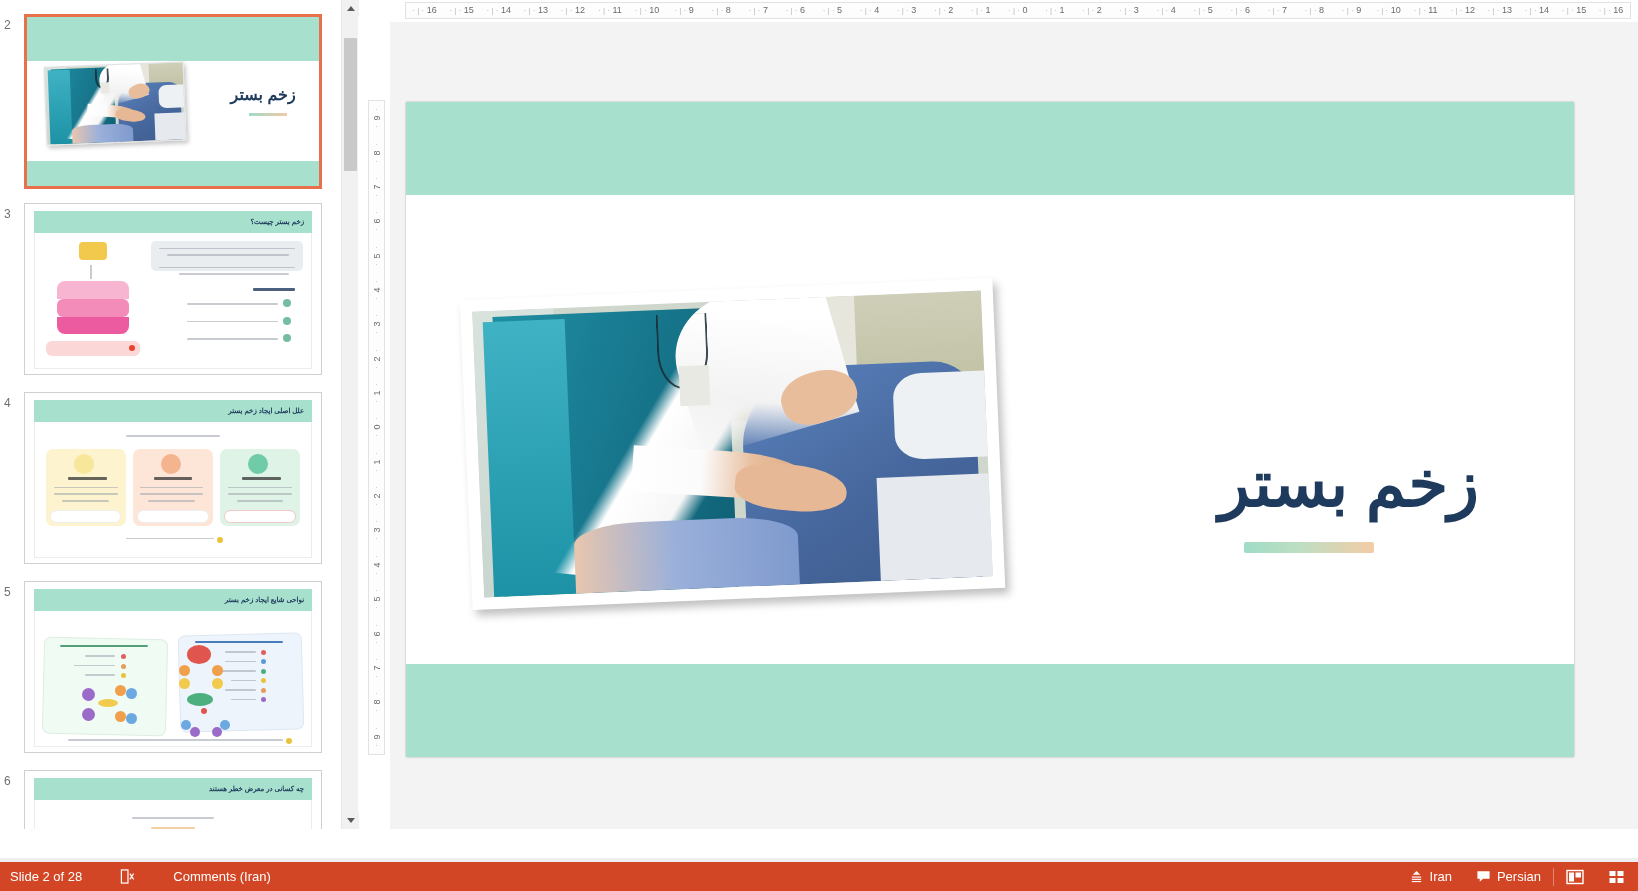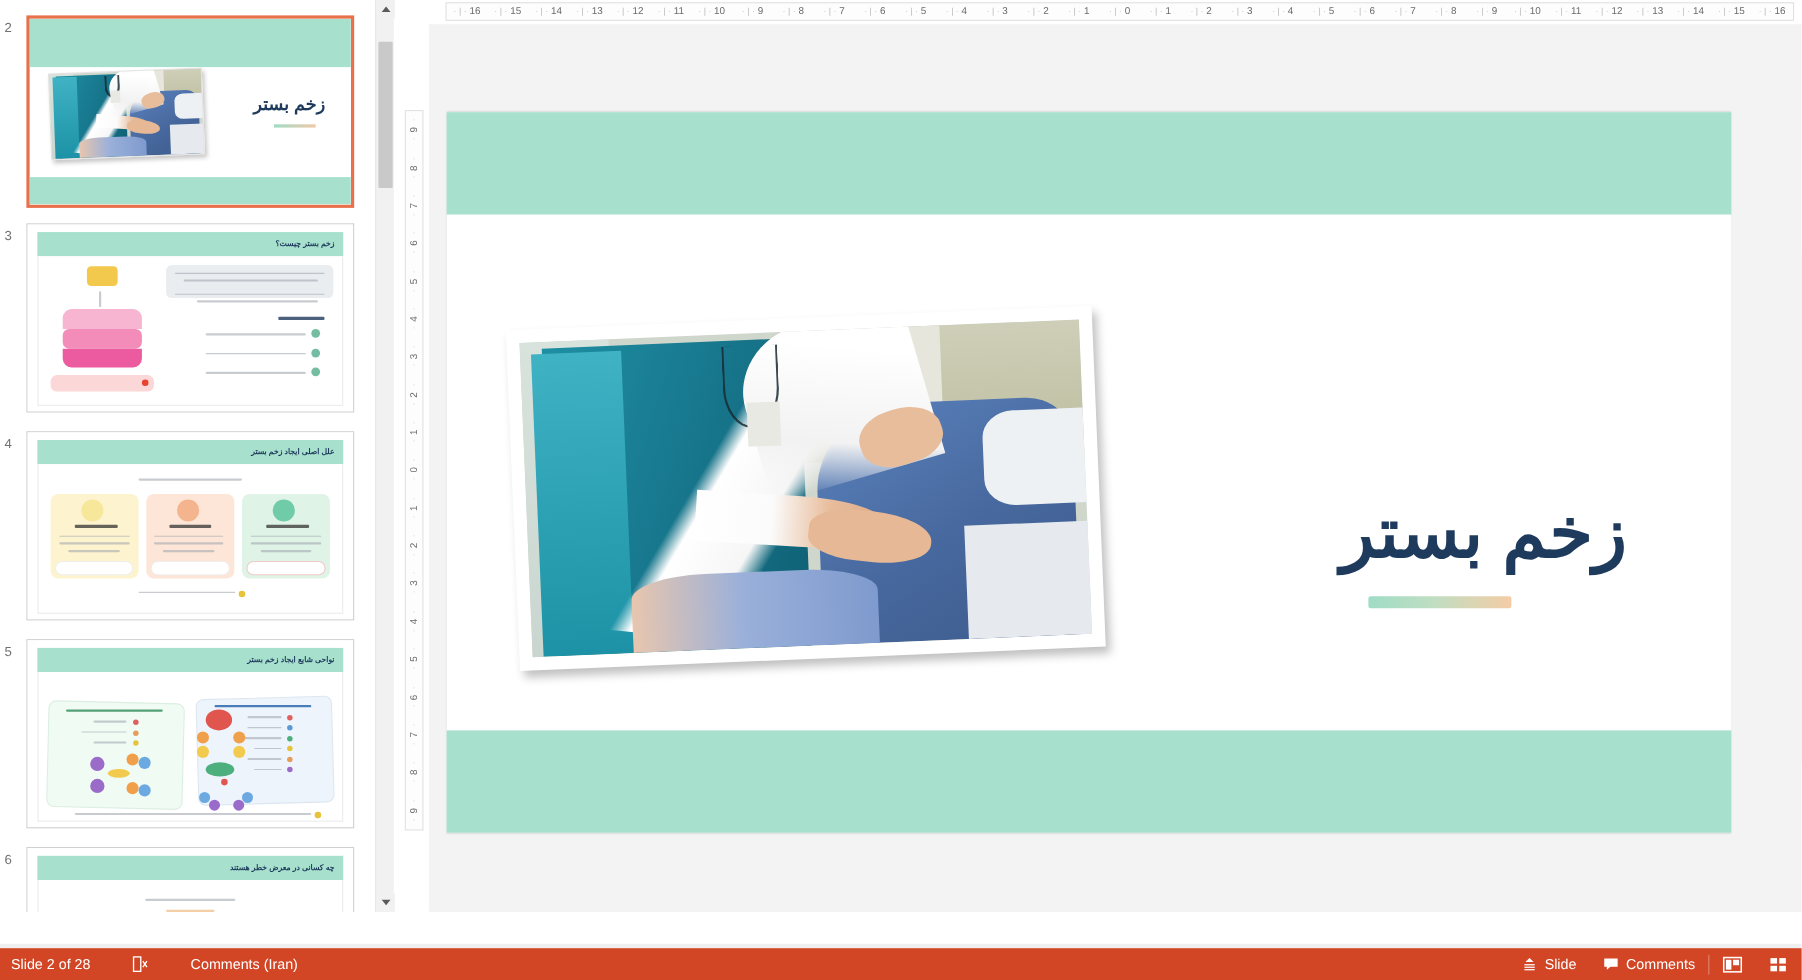--- a/index.html
+++ b/index.html
@@ -550,27 +550,27 @@
       <span class="sb-item">Comments (Iran)</span>
     </div>
     <div class="sb-right">
       <span class="sb-item">
         <svg class="icon-svg" width="15" height="15" viewBox="0 0 16 16" aria-hidden="true">
           <path d="M8 2 L12 6 H4 Z" fill="#ffffff"></path>
           <rect x="3" y="8" width="10" height="1.2" fill="#ffffff"></rect>
           <rect x="3" y="10.4" width="10" height="1.2" fill="#ffffff"></rect>
           <rect x="3" y="12.8" width="10" height="1.2" fill="#ffffff"></rect>
         </svg>
-        <span>Slide</span>
+        <span>Iran</span>
       </span>
       <span class="sb-item">
         <svg class="icon-svg" width="15" height="15" viewBox="0 0 16 16" aria-hidden="true">
           <path d="M1.5 2.5h13v8h-7l-3.5 3v-3h-2.5z" fill="#ffffff"></path>
         </svg>
-        <span>Comments</span>
+        <span>Persian</span>
       </span>
       <span class="sb-divider"></span>
       <span class="sb-item">
         <svg class="icon-svg" width="18" height="16" viewBox="0 0 18 16" aria-hidden="true">
           <rect x="1" y="1.5" width="16" height="13" fill="none" stroke="#ffffff" stroke-width="1.4"></rect>
           <rect x="3" y="3.5" width="5" height="9" fill="#ffffff"></rect>
           <rect x="9.5" y="3.5" width="5.5" height="5" fill="#ffffff"></rect>
         </svg>
       </span>
       <span class="sb-item">

